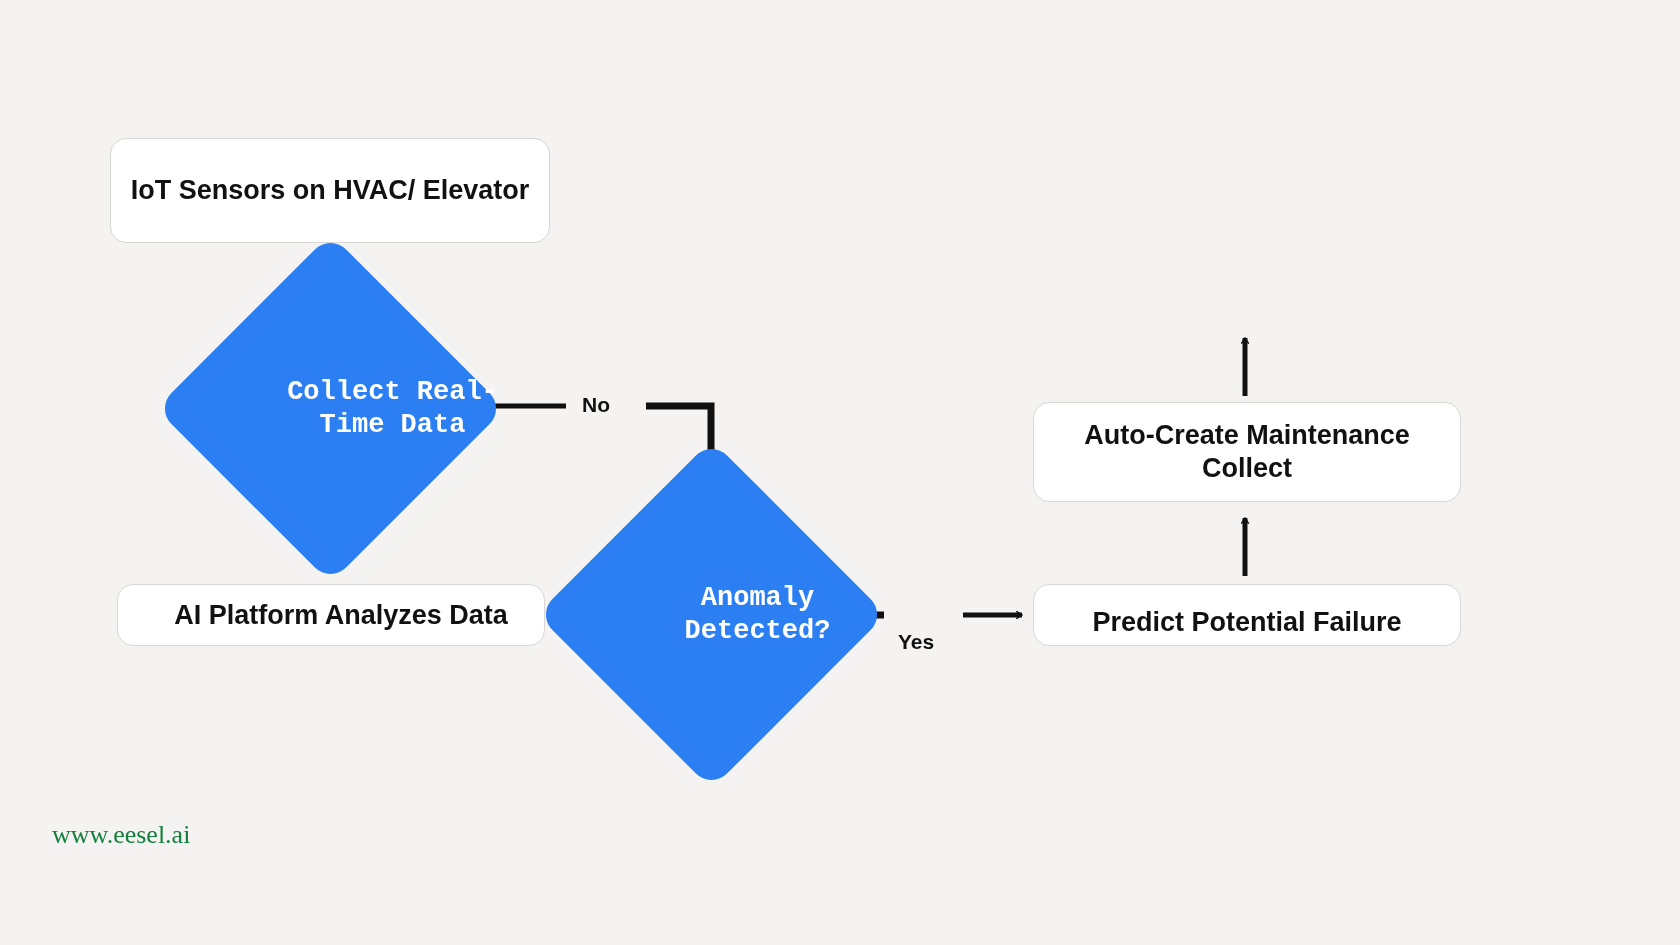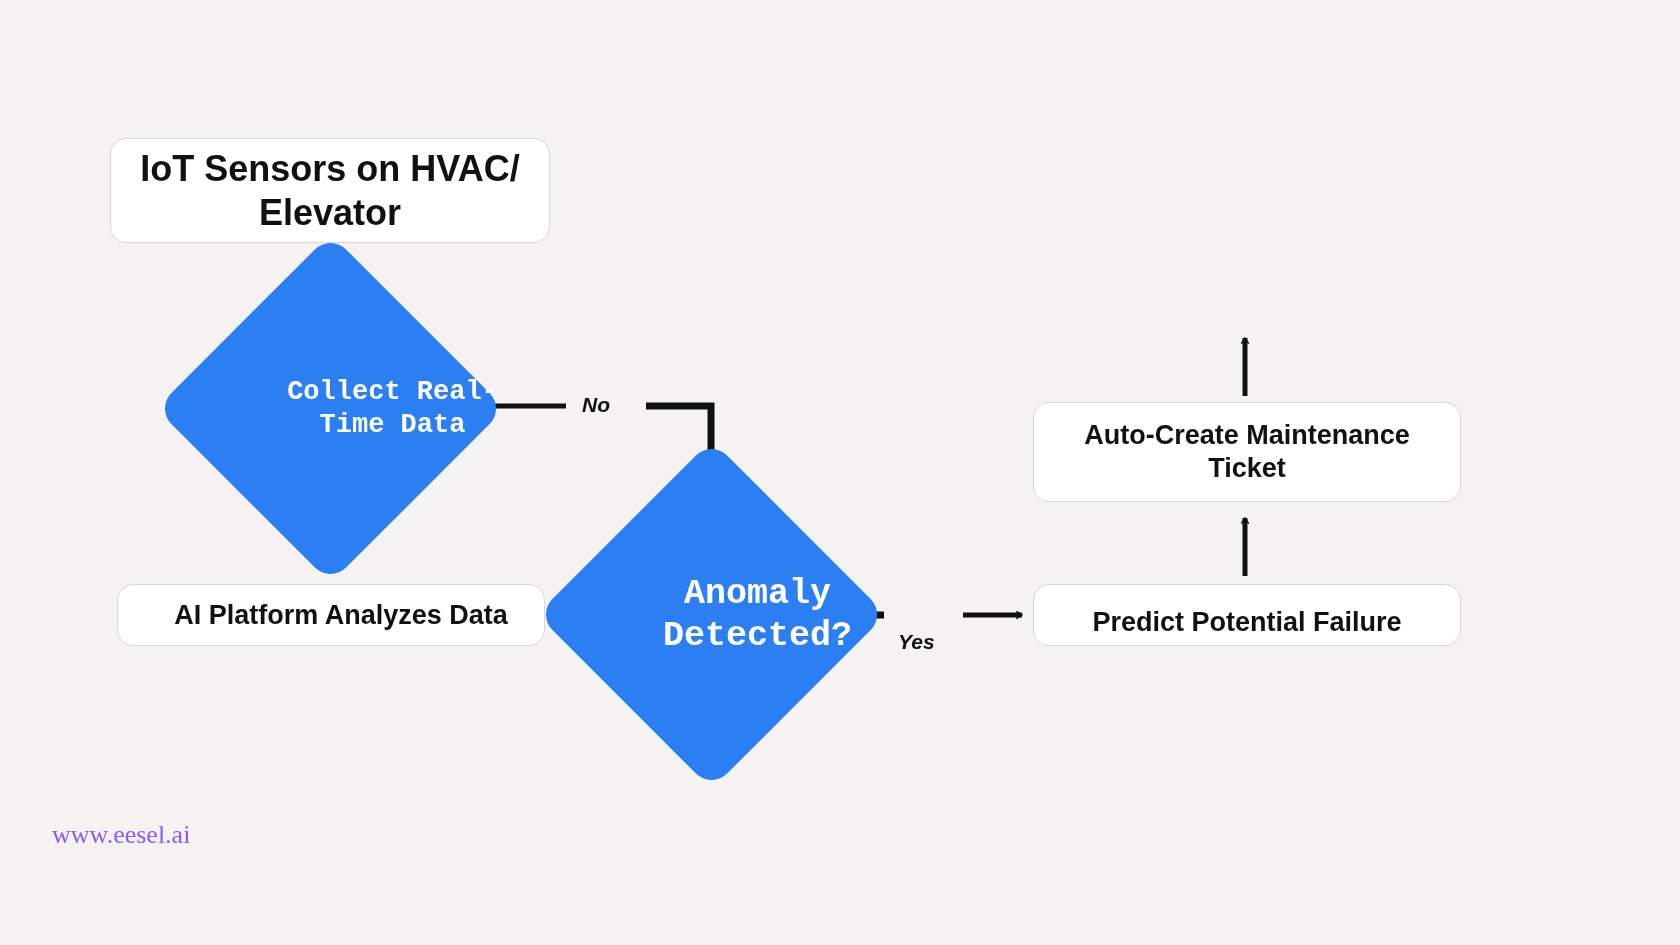--- a/index.html
+++ b/index.html
@@ -69,29 +69,28 @@
     line-height: 1.2;
     pointer-events: none;
     font-family: Liberation Mono, monospace;
   }
   .edge-label {
     position: absolute;
     color: #111111;
     font-weight: bold;
     font-size: 21px;
     white-space: nowrap;
-    font-style: italic;
   }
   .footer-url {
     position: absolute;
     left: 52px;
     top: 820px;
     font-family: "Liberation Serif", serif;
     font-size: 26px;
-    color: #8b5cf6;
+    color: #15803d;
   }
   .brand-logo {
     position: absolute;
     left: 1447px;
     top: 805px;
     font-family: "Liberation Serif", serif;
     font-size: 54px;
     letter-spacing: 0.5px;
     color: #15120f;
   }
@@ -140,48 +139,48 @@
 
     <g>
       <path d="M1245,576 L1245,518" stroke="#111111" stroke-width="5" fill="none" marker-end="url(#arrowhead)" stroke-linecap="butt"></path>
     </g>
 
     <g>
       <path d="M1245,396 L1245,338" stroke="#111111" stroke-width="5" fill="none" marker-end="url(#arrowhead)" stroke-linecap="butt"></path>
     </g>
   </svg>
 
-  <div class="node box" style="left:110px; top:138px; width:440px; height:105px; font-size:36px;">
+  <div class="node box" style="left:110px; top:138px; width:440px; height:105px; font-size:27px;">
     <span>IoT Sensors on HVAC/ Elevator</span>
   </div>
 
   <div class="diamond-wrap" style="left:207px; top:285px; width:247px; height:247px;">
     <div class="diamond-shape"></div>
     <div class="diamond-label" style="font-size:27px; padding:0 46px;">
       <span>Collect Real-Time Data</span>
     </div>
   </div>
 
   <div class="node box" style="left:117px; top:584px; width:428px; height:62px; font-size:27px;padding-left:34px;">
     <span>AI Platform Analyzes Data</span>
   </div>
 
   <div class="diamond-wrap" style="left:588px; top:491px; width:247px; height:247px;">
     <div class="diamond-shape"></div>
-    <div class="diamond-label" style="font-size:35px; padding:0 30px;">
+    <div class="diamond-label" style="font-size:27px; padding:0 30px;">
       <span>Anomaly Detected?</span>
     </div>
   </div>
 
   <div class="node box" style="left:1033px; top:584px; width:428px; height:62px; font-size:27px;align-items:flex-end;">
     <span>Predict Potential Failure</span>
   </div>
 
   <div class="node box" style="left:1033px; top:402px; width:428px; height:100px; font-size:27px;">
-    <span>Auto-Create Maintenance Ticket</span>
+    <span>Auto-Create Maintenance Collect</span>
   </div>
 
 
   <div class="edge-label" style="left:582px; top:393px;">No</div>
 
   <div class="edge-label" style="left:898px; top:630px;">Yes</div>
 
   <div class="footer-url">www.eesel.ai</div>
 
 </div>

